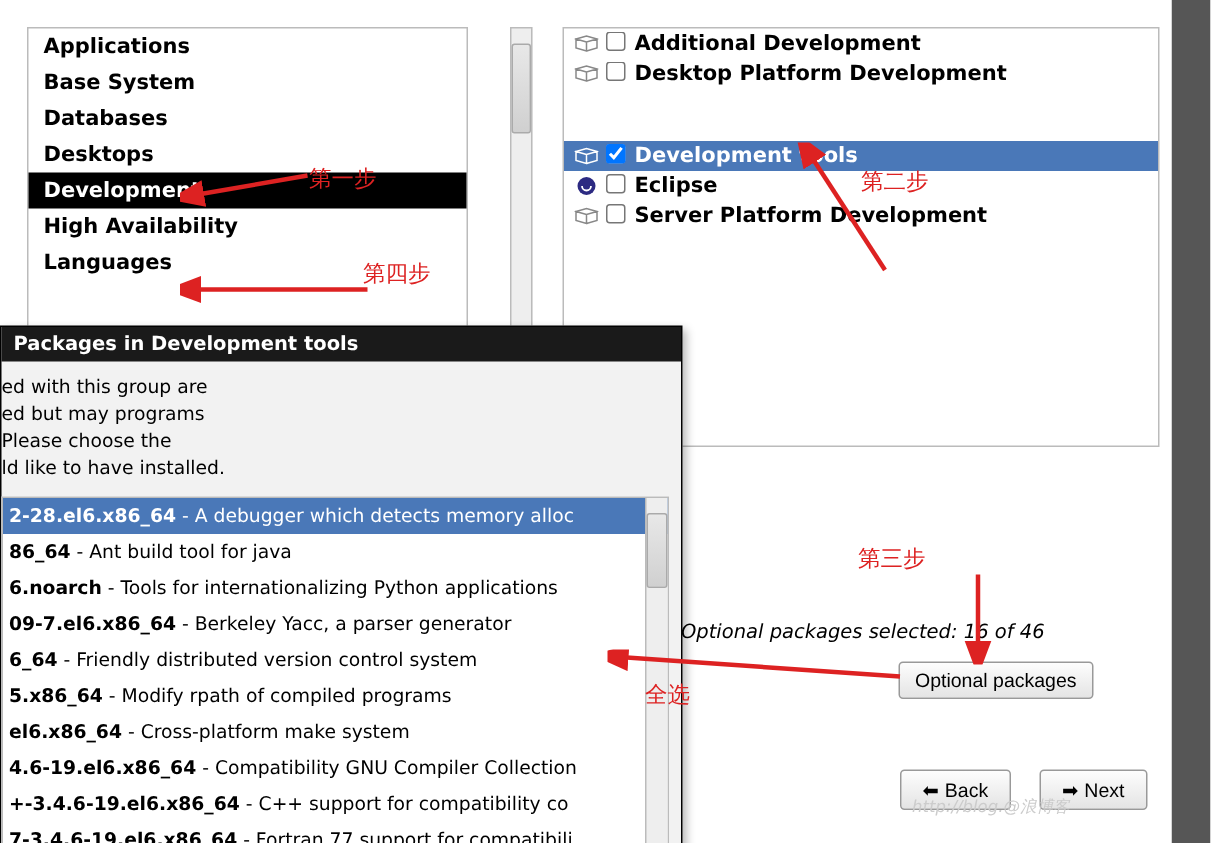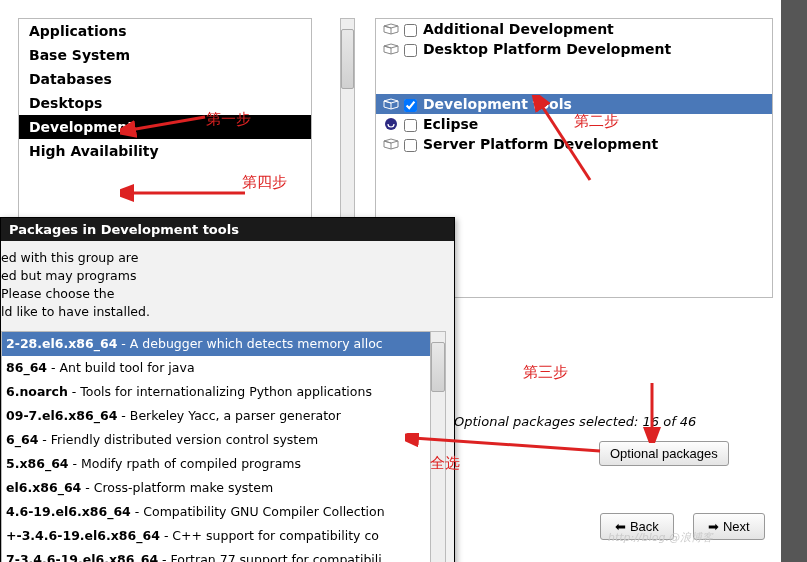--- a/index.html
+++ b/index.html
@@ -8,21 +8,21 @@
 .main { position: absolute; left: 0; top: 0; width: 781px; height: 562px; background: #fff; }
 
 .left-panel { position: absolute; left: 18px; top: 18px; width: 294px; height: 300px; border: 1px solid #bbb; background: #fff; }
 .left-scroll { position: absolute; left: 340px; top: 18px; width: 15px; height: 300px; background: #eee; border: 1px solid #bbb; }
 .left-scroll-thumb { background: linear-gradient(#e8e8e8,#d0d0d0); height: 60px; border: 1px solid #aaa; border-radius: 2px; margin-top: 10px; }
 
 .left-item { padding: 4px 10px; font-weight: bold; font-size: 14px; color: #000; cursor: pointer; }
 .left-item.selected { background: #000000; color: #fff; }
 
 .right-panel { position: absolute; left: 375px; top: 18px; width: 398px; height: 280px; border: 1px solid #bbb; background: #fff; }
-.right-item { display: flex; align-items: flex-end; padding: 2px 6px; font-weight: bold; font-size: 14px; cursor: pointer; }
+.right-item { display: flex; align-items: flex-start; padding: 2px 6px; font-weight: bold; font-size: 14px; cursor: pointer; }
 .right-item.selected { background: #4a78b8; color: #fff; margin-top: 35px; }
 .right-item .icon { width: 18px; height: 16px; margin-right: 4px; display: flex; align-items: center; justify-content: center; }
 .right-item input[type=checkbox] { margin-right: 6px; }
 
 .dialog { position: absolute; left: 0; top: 217px; width: 455px; background: #f2f2f2; border: 1px solid #000; box-shadow: 2px 2px 6px rgba(0,0,0,0.3); }
 .dialog-title { background: #1a1a1a; color: #fff; font-weight: bold; padding: 4px 8px; font-size: 13px; }
 .dialog-body { padding: 8px 8px 8px 0; font-size: 12.5px; line-height: 18px; }
 .dialog-body div { white-space: nowrap; }
 .pkg-list { margin-top: 10px; background: #fff; border: 1px solid #bbb; position: relative; }
 .pkg-item { padding: 3px 4px; font-size: 12.5px; white-space: nowrap; overflow: hidden; }
@@ -47,20 +47,21 @@
 <div class="right-sidebar"></div>
 <div class="main">
 
   <div class="left-panel">
     <div class="left-item">Applications</div>
     <div class="left-item">Base System</div>
     <div class="left-item">Databases</div>
     <div class="left-item">Desktops</div>
     <div class="left-item selected">Development</div>
     <div class="left-item">High Availability</div>
+    <div class="left-item">Languages</div>
   </div>
   <div class="left-scroll">
       <div class="left-scroll-thumb"></div>
     </div>
 
   <div class="right-panel">
     <div class="right-item">
       <span class="icon">
           <svg width="16" height="12" viewBox="0 0 16 12">
             <path d="M1 3 L8 1 L15 3 L8 5 Z M1 3 L1 9 L8 11 L8 5 Z M15 3 L15 9 L8 11" fill="none" stroke="#888" stroke-width="1"></path>
@@ -143,21 +144,21 @@
   </button>
   <button class="nav-btn next-btn">
     <span>➡</span>
     <span>Next</span>
   </button>
 
   <div class="wm">http://blog.@浪博客</div>
 
   <div class="annot" style="left:206px;top:110px;">第一步</div>
   <div class="annot" style="left:574px;top:112px;">第二步</div>
-  <div class="annot" style="left:523px;top:363px;text-align:right;">第三步</div>
+  <div class="annot" style="left:572px;top:363px;text-align:right;">第三步</div>
   <div class="annot" style="left:242px;top:173px;">第四步</div>
   <div class="annot" style="left:430px;top:454px;">全选</div>
 
   <svg class="arrow-svg" style="left:120px;top:105px;width:90px;height:35px;">
       <defs>
         <marker id="ah1" markerWidth="10" markerHeight="10" refX="2" refY="3" orient="auto">
           <path d="M0,0 L0,6 L8,3 z" fill="#d22"></path>
         </marker>
       </defs>
       <line x1="85" y1="12" x2="10" y2="25" stroke="#d22" stroke-width="3" marker-end="url(#ah1)"></line>

